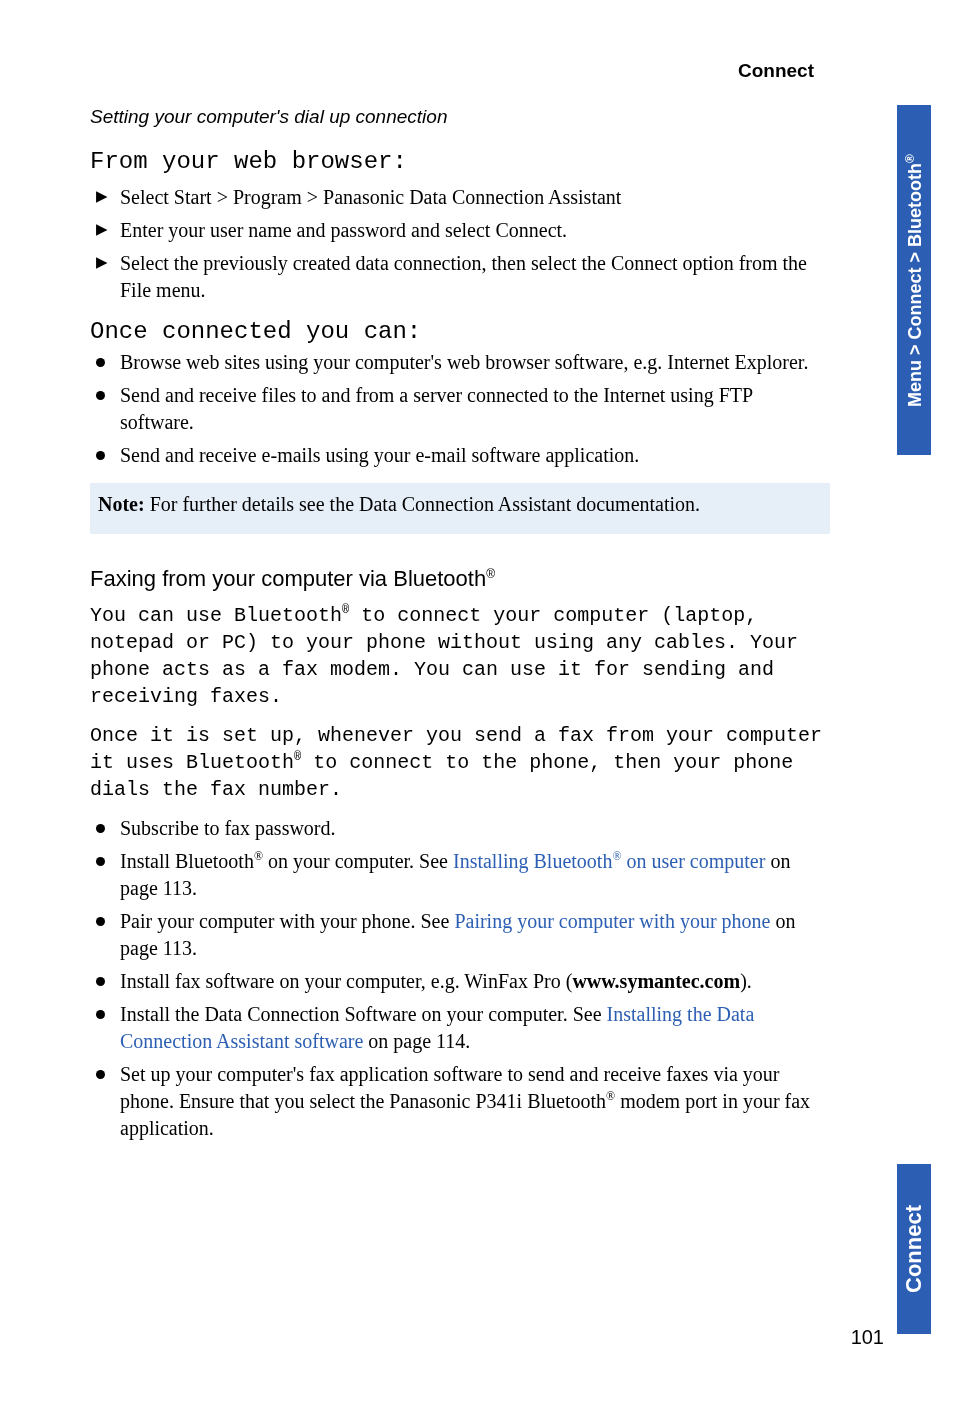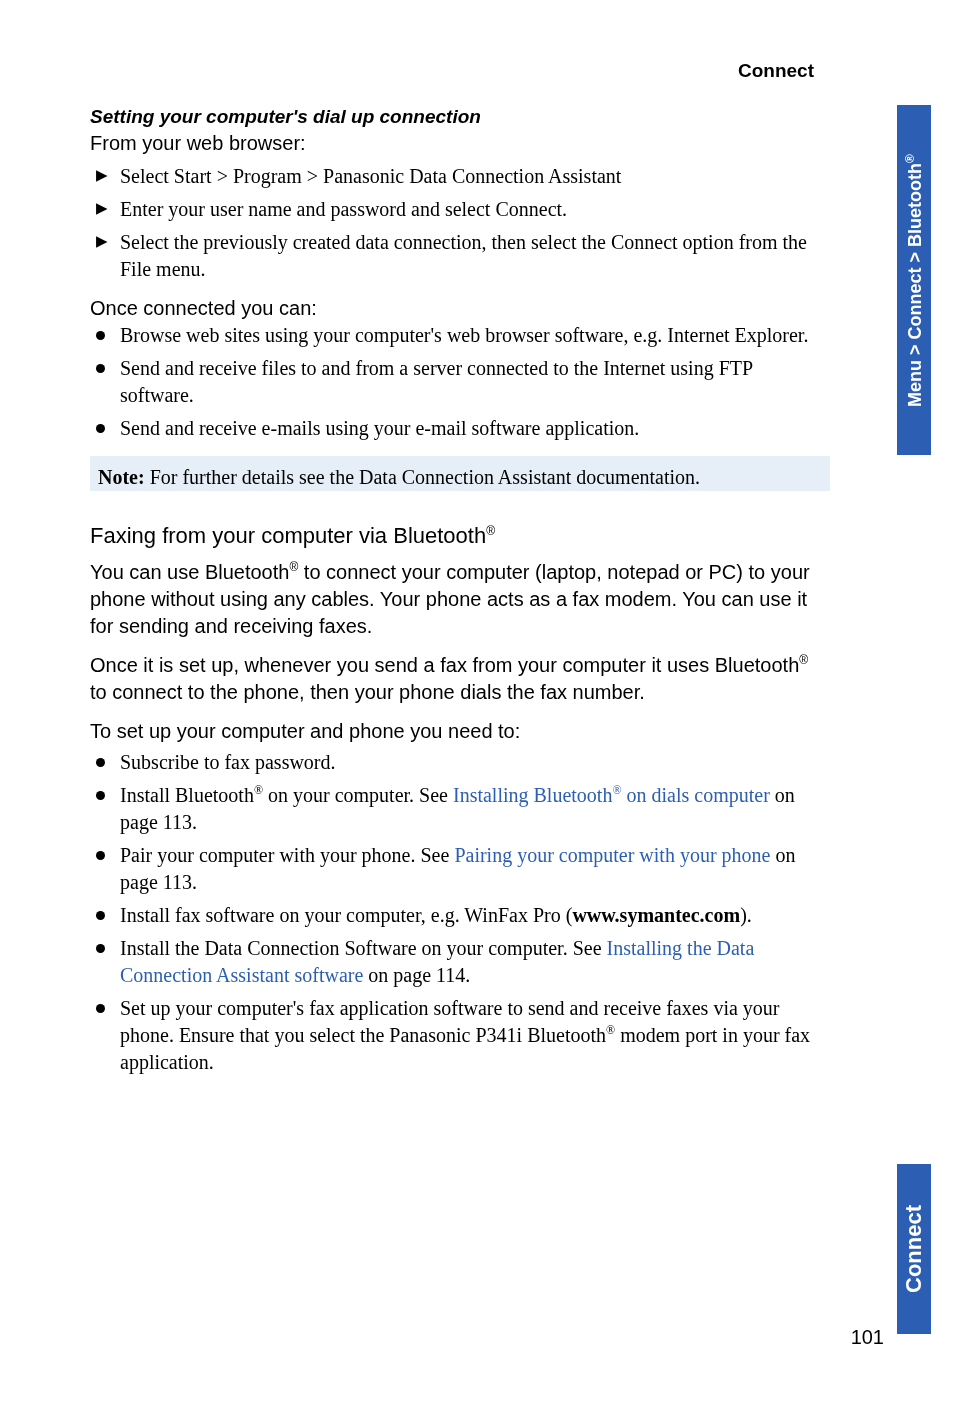--- a/index.html
+++ b/index.html
@@ -24,27 +24,26 @@
       font-weight: bold;
       font-family: Arial, Helvetica, sans-serif;
       font-size: 19px;
       margin-bottom: 24px;
       padding-right: 16px;
     }
     .subheading-italic {
       font-style: italic;
       font-family: Arial, Helvetica, sans-serif;
       font-size: 19px;
-      margin-bottom: 2px;
-      font-weight: bold;
+      margin-bottom: 18px;
     }
     .body-text {
-      font-size: 20px;
+      font-size: 24px;
       line-height: 1.35;
-      font-family: Liberation Sans, sans-serif;
+      font-family: Liberation Mono, monospace;
     }
     .arrow-list, .bullet-list {
       list-style: none;
       margin: 6px 0 12px 0;
     }
     .arrow-list li, .bullet-list li {
       position: relative;
       padding-left: 30px;
       font-size: 20px;
       line-height: 1.35;
@@ -67,40 +66,40 @@
       position: absolute;
       left: 6px;
       top: 9px;
       width: 9px;
       height: 9px;
       background: #000;
       border-radius: 50%;
     }
     .note-box {
       background: #e6eef8;
-      padding: 10px 8px 2px 8px;
+      padding: 10px 8px 18px 8px;
       margin: 14px 0 20px 0;
       font-size: 20px;
       font-family: Georgia, 'Times New Roman', serif;
     }
     .note-box .note-label {
       font-weight: bold;
     }
     .section-heading {
       font-family: Arial, Helvetica, sans-serif;
       font-size: 22px;
       margin-top: 32px;
       margin-bottom: 10px;
       font-weight: normal;
     }
     .para {
       font-size: 20px;
       line-height: 1.35;
       margin-bottom: 12px;
-      font-family: Liberation Sans, sans-serif;
+      font-family: Liberation Mono, monospace;
     }
     .sidebar-top {
       position: absolute;
       right: 23px;
       top: 105px;
       width: 34px;
       height: 350px;
       background: #2c5fb3;
       color: #fff;
       font-family: Arial, Helvetica, sans-serif;
@@ -184,26 +183,25 @@
 
   <div class="para">
     <span>You can use Bluetooth</span><span class="reg">®</span><span> to connect your computer (laptop, notepad or PC) to your phone without using any cables. Your phone acts as a fax modem. You can use it for sending and receiving faxes.</span>
   </div>
 
   <div class="para">
     <span>Once it is set up, whenever you send a fax from your computer it uses Bluetooth</span><span class="reg">®</span><span> to connect to the phone, then your phone dials the fax number.</span>
   </div>
 
 
-  <div class="para" style="margin-bottom:4px;">To set up your computer and phone you need to:</div>
 
   <ul class="bullet-list">
     <li>Subscribe to fax password.</li>
     <li>
-      <span>Install Bluetooth</span><span class="reg">®</span><span> on your computer. See </span><span class="link-text"><span>Installing Bluetooth</span><span class="reg">®</span><span> on dials computer</span></span><span> on page 113.</span>
+      <span>Install Bluetooth</span><span class="reg">®</span><span> on your computer. See </span><span class="link-text"><span>Installing Bluetooth</span><span class="reg">®</span><span> on user computer</span></span><span> on page 113.</span>
     </li>
     <li>
       <span>Pair your computer with your phone. See </span><span class="link-text">Pairing your computer with your phone</span><span> on page 113.</span>
     </li>
     <li>
       <span>Install fax software on your computer, e.g. WinFax Pro (</span><span class="bold-inline">www.symantec.com</span><span>).</span>
     </li>
     <li>
       <span>Install the Data Connection Software on your computer. See </span><span class="link-text">Installing the Data Connection Assistant software</span><span> on page 114.</span>
     </li>

